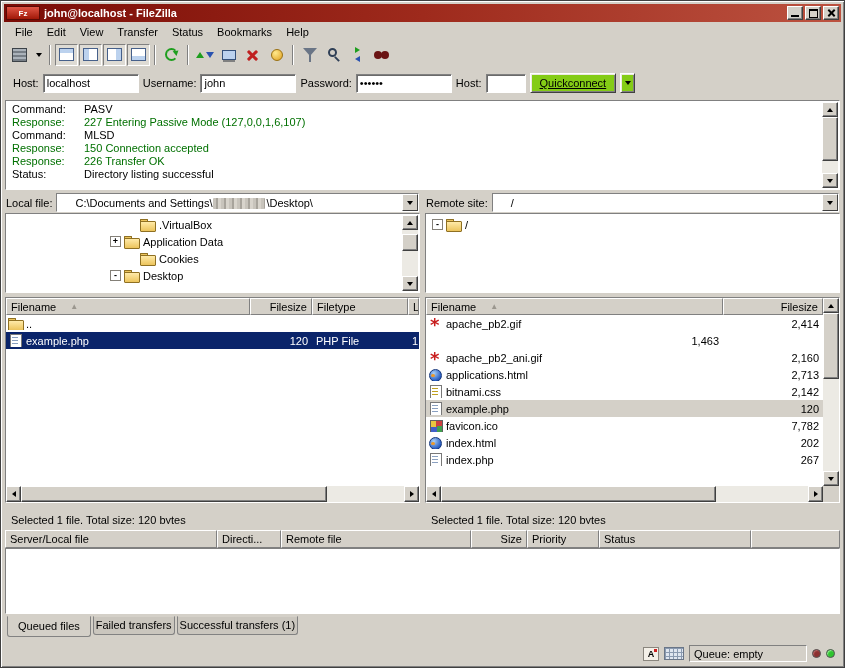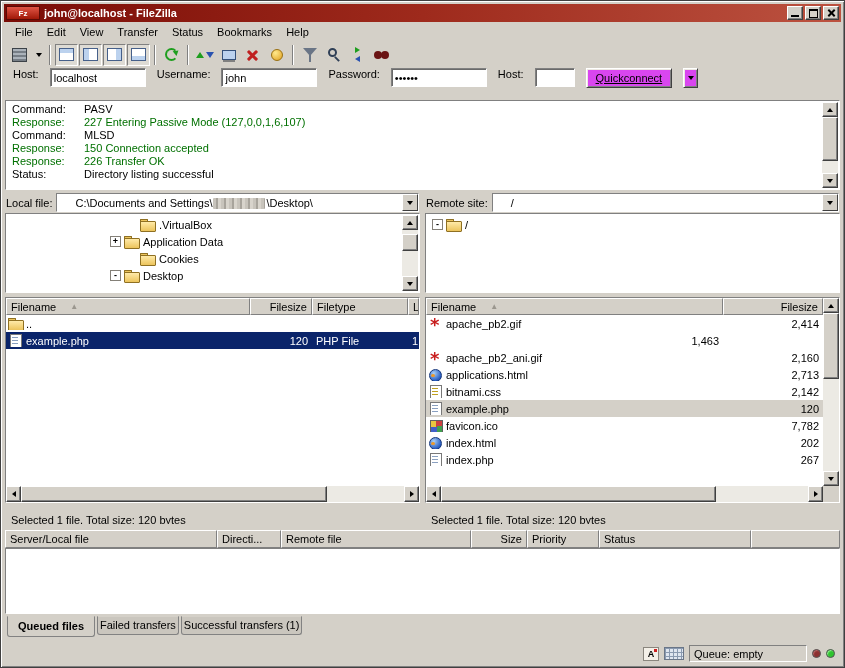--- a/index.html
+++ b/index.html
@@ -57,25 +57,25 @@
   .tb-filter{position:absolute;top:3px;width:0;height:0;border-left:7px solid transparent;border-right:7px solid transparent;border-top:8px solid #6a7586}
   .tb-filter-stem{position:absolute;top:10px;width:2px;height:7px;background:#6a7586}
   .tb-mag{position:absolute;top:3px;left:5px;width:9px;height:9px;border:2px solid #2f3f56;border-radius:50%}
   .tb-mag-handle{position:absolute;left:13px;top:11px;width:2px;height:6px;background:#2f3f56;transform:rotate(-45deg)}
   .syncs{display:flex;flex-direction:column;gap:3px;align-items:center}
   .arr-right.g2{border-left:5px solid #1e9e1e;border-top-width:3px;border-bottom-width:3px}
   .arr-left.b2{border-right:5px solid #2a52b0;border-top-width:3px;border-bottom-width:3px}
   .tb-binoc{width:8px;height:8px;background:#6a1414;border-radius:50%;box-shadow:7px 0 0 #6a1414;margin-right:7px}
 
   
-  .quickbar{height:30px;flex:none;display:flex;gap:11px;padding:0 9px}
+  .quickbar{height:30px;flex:none;display:flex;align-items:center;gap:4px;padding:0 9px}
   .field{height:19px;background:#fff;border:1px solid;border-color:#808080 #fff #fff #808080;
     box-shadow:inset 1px 1px 0 #6a6a6a;padding:0 3px;font-family:"Liberation Sans",sans-serif;font-size:11px;outline:none}
   .w95{width:96px}.w40{width:40px}
-  .qbtn{height:20px;background:#d946ef;border:1px solid;border-color:#fff #404040 #404040 #fff;
+  .qbtn{height:20px;background:#84cc16;border:1px solid;border-color:#fff #404040 #404040 #fff;
     box-shadow:inset 1px 1px 0 #ece9e2,inset -1px -1px 0 #808080;display:flex;align-items:center;padding:0 9px;cursor:pointer}
   .qbtn.narrow{padding:0;width:15px;justify-content:center}
   .qbtn .u{text-decoration:underline}
 
   
   .logwrap{height:94px;flex:none;padding:2px 1px}
   .logarea{height:100%;background:#fff;border:1px solid;border-color:#808080 #fff #fff #808080;
     position:relative;padding:2px 18px 0 6px;overflow:hidden}
   .logline{display:flex;line-height:13px;white-space:nowrap}
   .loglabel{width:72px;flex:none}
@@ -161,21 +161,21 @@
   .frow.sel-inactive{background:#d4d0c8}
   .corner{background:#d4d0c8}
 
   
   .queue{height:116px;flex:none;display:flex;flex-direction:column;padding:6px 1px 0}
   .queuehead{height:18px;flex:none;display:grid;grid-template-columns:212px 64px 190px 56px 72px 152px 1fr}
   .queuebody{flex:1;background:#fff;border:1px solid;border-color:#808080 #fff #fff #808080}
   .tabsrow{height:26px;flex:none;display:flex;align-items:flex-start;gap:2px;padding:2px 2px 0}
   .tab{padding:3px 10px 4px;background:#d4d0c8;border:1px solid #828282;border-top-color:#d4d0c8;
     border-radius:0 0 3px 3px;cursor:pointer;white-space:nowrap}
-  .tab.active{font-weight:bold}
+  .tab.active{font-weight:normal}
   .tab.inactive{background:#cac6be;padding:2px 2px 3px}
 
   
   .statusbar{height:24px;flex:none;display:flex;align-items:center;justify-content:flex-end;gap:5px;padding:3px 6px 0}
   .sb-icon{width:16px;height:14px;background:#f4f0e8;border:1px solid #8a867e;display:grid;place-items:center;
     font-weight:bold;font-size:9px;position:relative}
   .sb-icon::after{content:"";position:absolute;right:1px;top:1px;width:3px;height:3px;background:#cc2020}
   .sb-grid{width:20px;height:13px;border:1px solid #6a7688;background:#dfe6f0;
     background-image:repeating-linear-gradient(90deg,#8a9ab0 0 1px,transparent 1px 4px),
                      repeating-linear-gradient(180deg,#8a9ab0 0 1px,transparent 1px 4px)}

